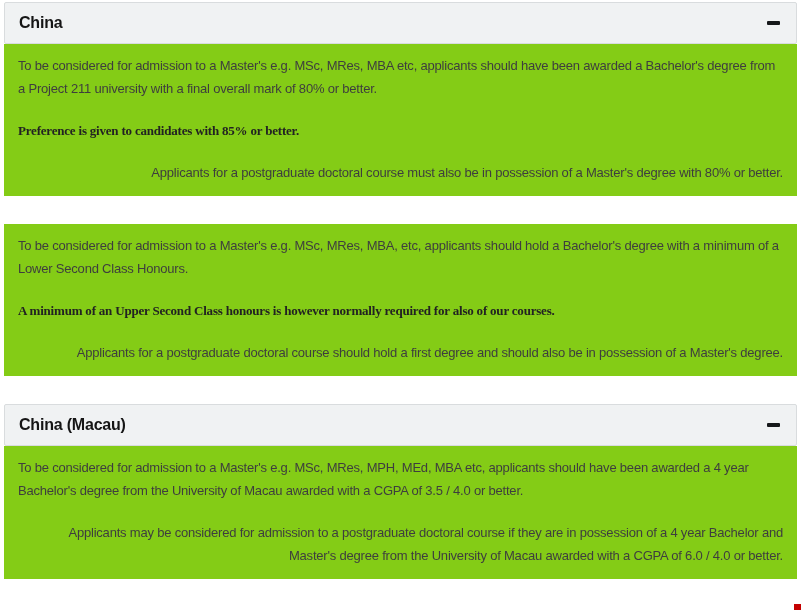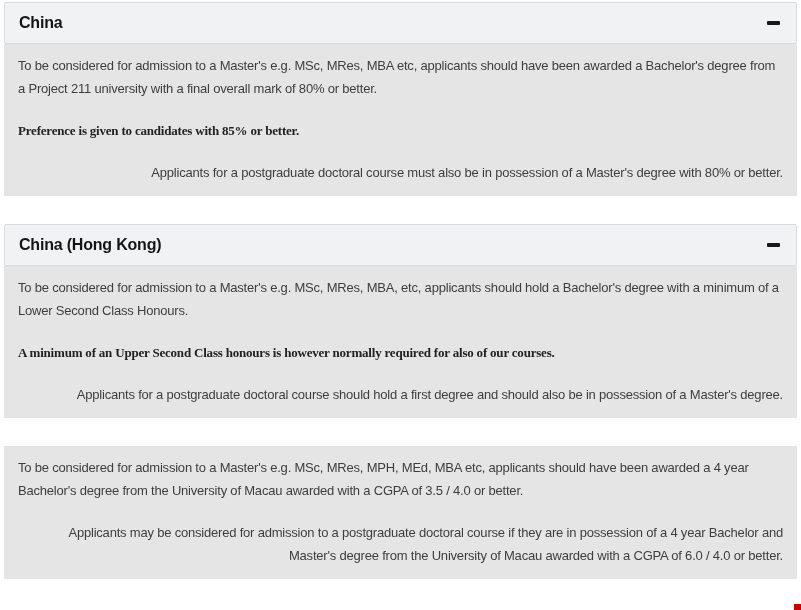--- a/index.html
+++ b/index.html
@@ -37,21 +37,21 @@
   .minus-icon {
     display: inline-block;
     width: 13px;
     height: 4px;
     background: #16181a;
     border-radius: 1px;
     flex: 0 0 auto;
   }
   .accordion-body {
     padding: 10px 14px 12px 14px;
-    background: #e5e5e5;
+    background: #84cc16;
   }
   .accordion-body p {
     font-size: 13px;
     line-height: 23px;
     letter-spacing: -0.2px;
     color: #3e3e3e;
     margin-bottom: 19px;
   }
   .accordion-body p:last-child { margin-bottom: 0; text-align: right; }
   .accordion-body p.bold {
@@ -79,32 +79,32 @@
       <span class="minus-icon"></span>
     </header>
     <div class="accordion-body">
       <p>To be considered for admission to a Master's e.g. MSc, MRes, MBA etc, applicants should have been awarded a Bachelor's degree from a Project 211 university with a final overall mark of 80% or better.</p>
       <p class="bold">Preference is given to candidates with 85% or better.</p>
       <p>Applicants for a postgraduate doctoral course must also be in possession of a Master's degree with 80% or better.</p>
     </div>
   </section>
 
   <section class="accordion-item">
-    <header class="accordion-header">
-      <h3 class="accordion-title">China (Hong Kong)</h3>
-      <span class="minus-icon"></span>
-    </header>
     <div class="accordion-body">
       <p>To be considered for admission to a Master's e.g. MSc, MRes, MBA, etc, applicants should hold a Bachelor's degree with a minimum of a Lower Second Class Honours.</p>
       <p class="bold">A minimum of an Upper Second Class honours is however normally required for also of our courses.</p>
       <p>Applicants for a postgraduate doctoral course should hold a first degree and should also be in possession of a Master's degree.</p>
     </div>
   </section>
 
   <section class="accordion-item">
+    <header class="accordion-header">
+      <h3 class="accordion-title">China (Macau)</h3>
+      <span class="minus-icon"></span>
+    </header>
     <div class="accordion-body">
       <p>To be considered for admission to a Master's e.g. MSc, MRes, MPH, MEd, MBA etc, applicants should have been awarded a 4 year Bachelor's degree from the University of Macau awarded with a CGPA of 3.5 / 4.0 or better.</p>
       <p>Applicants may be considered for admission to a postgraduate doctoral course if they are in possession of a 4 year Bachelor and Master's degree from the University of Macau awarded with a CGPA of 6.0 / 4.0 or better.</p>
     </div>
   </section>
 
 </div>
 
 <div class="corner-mark"></div>
 

